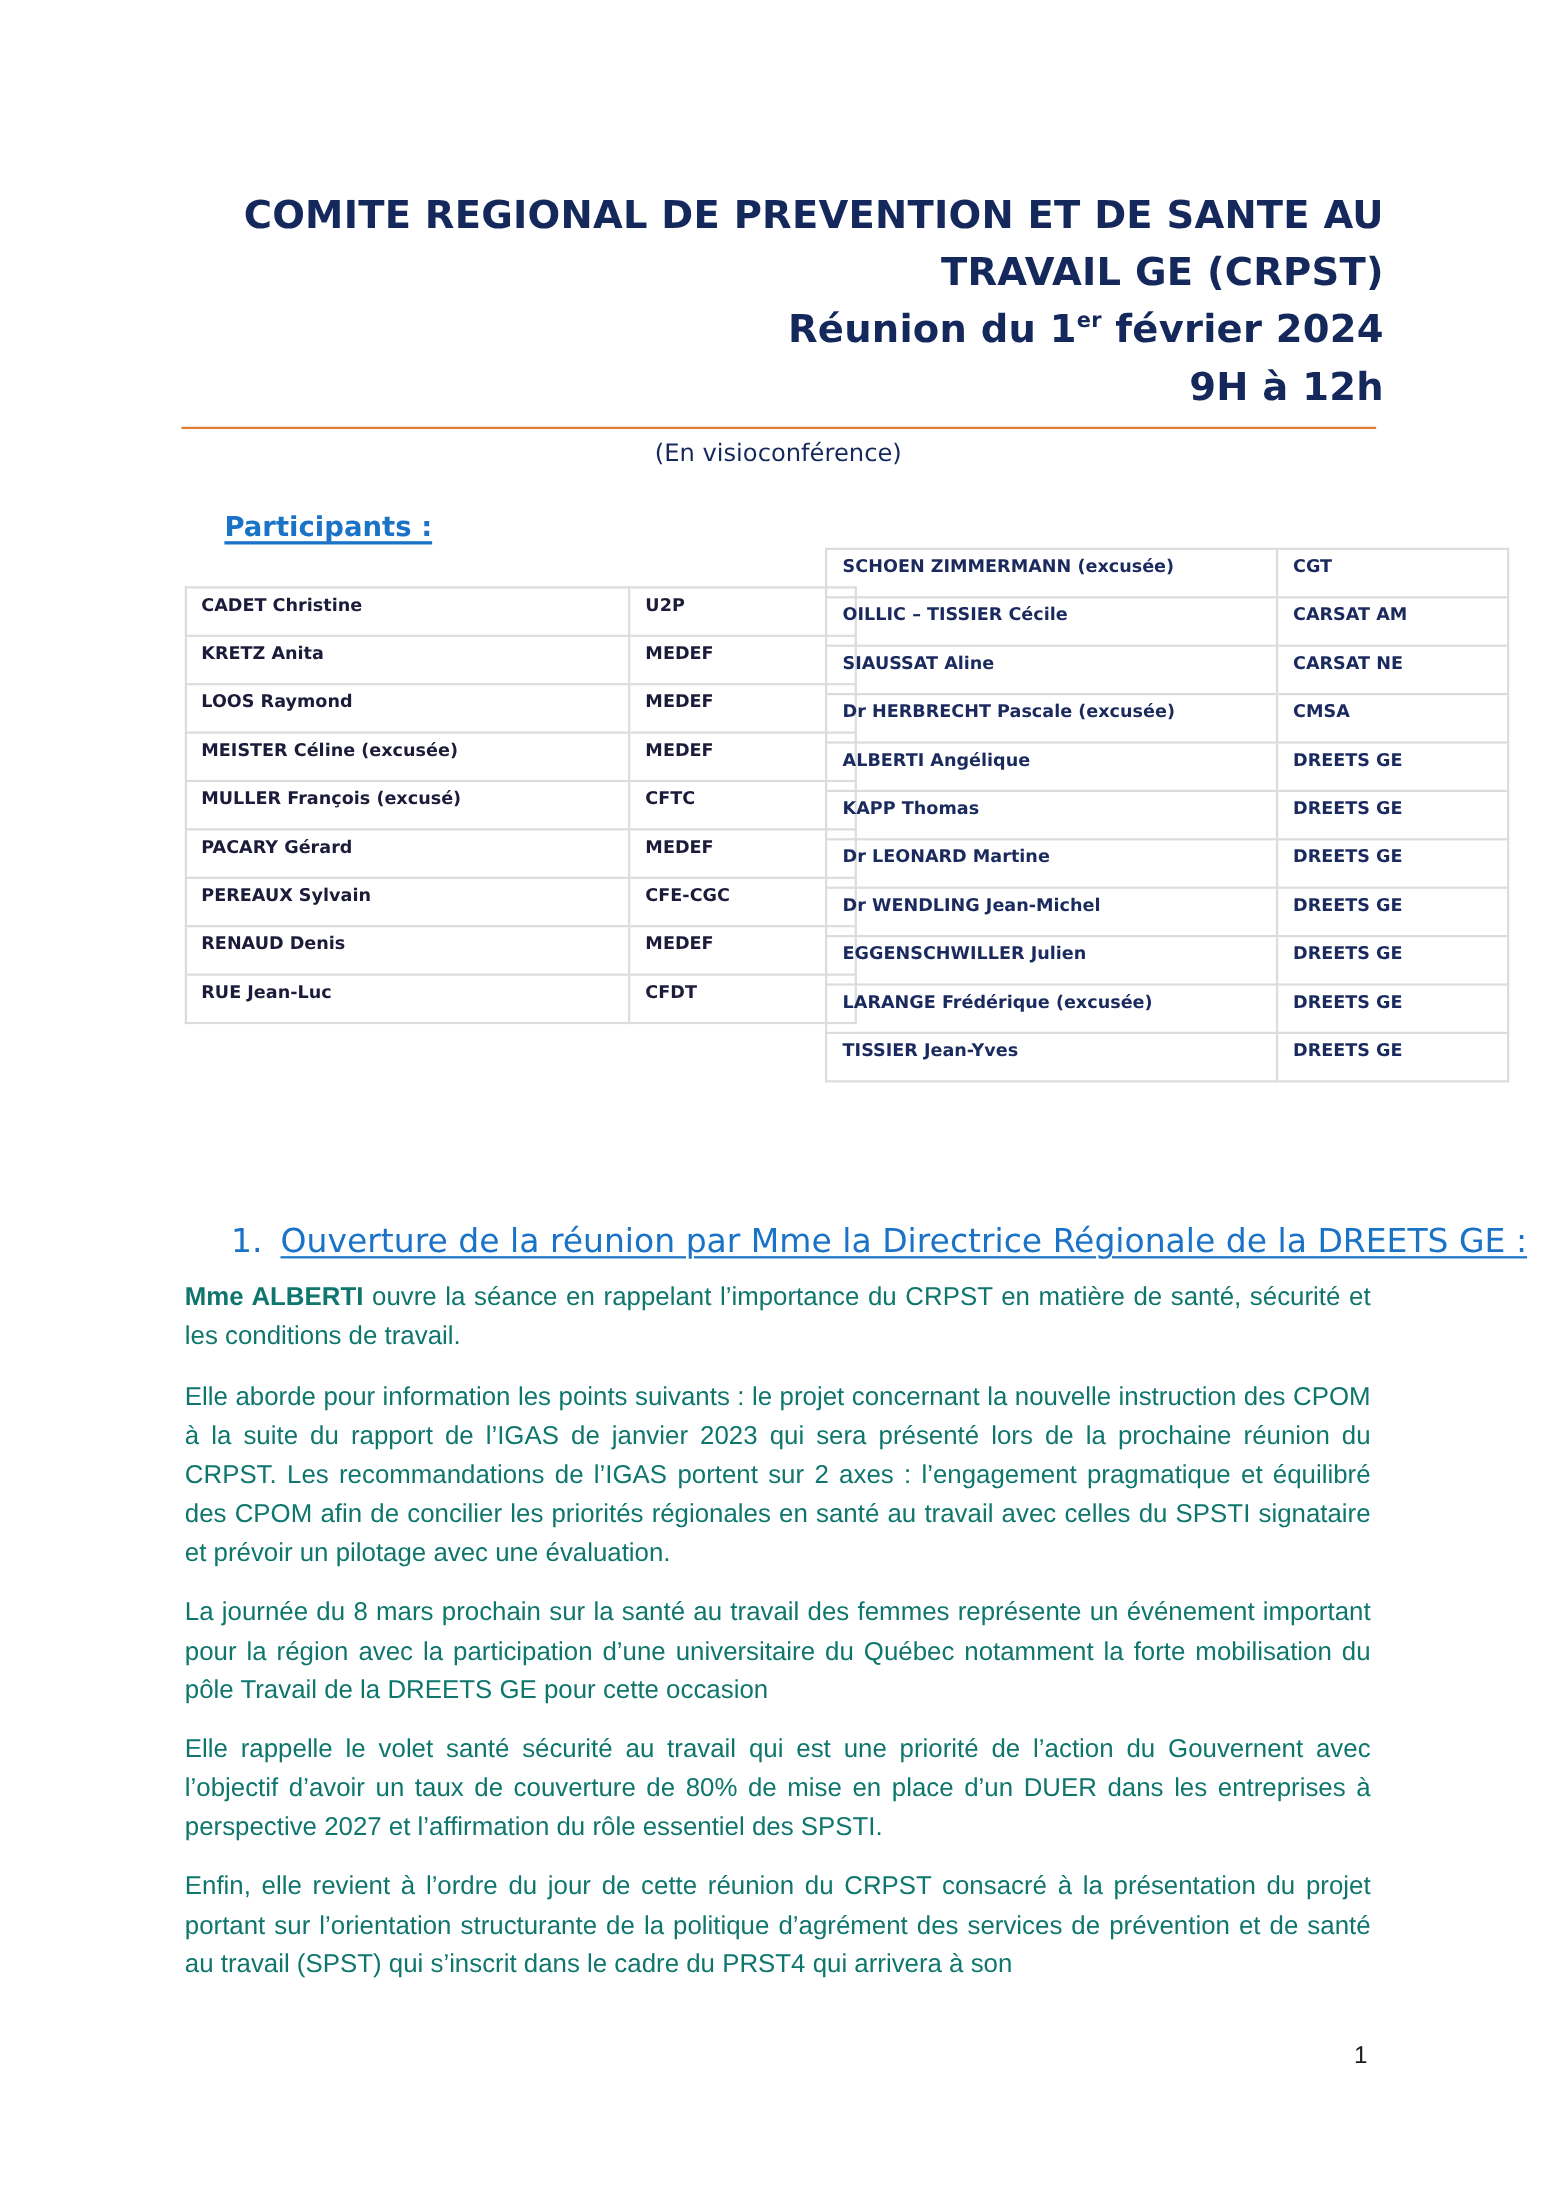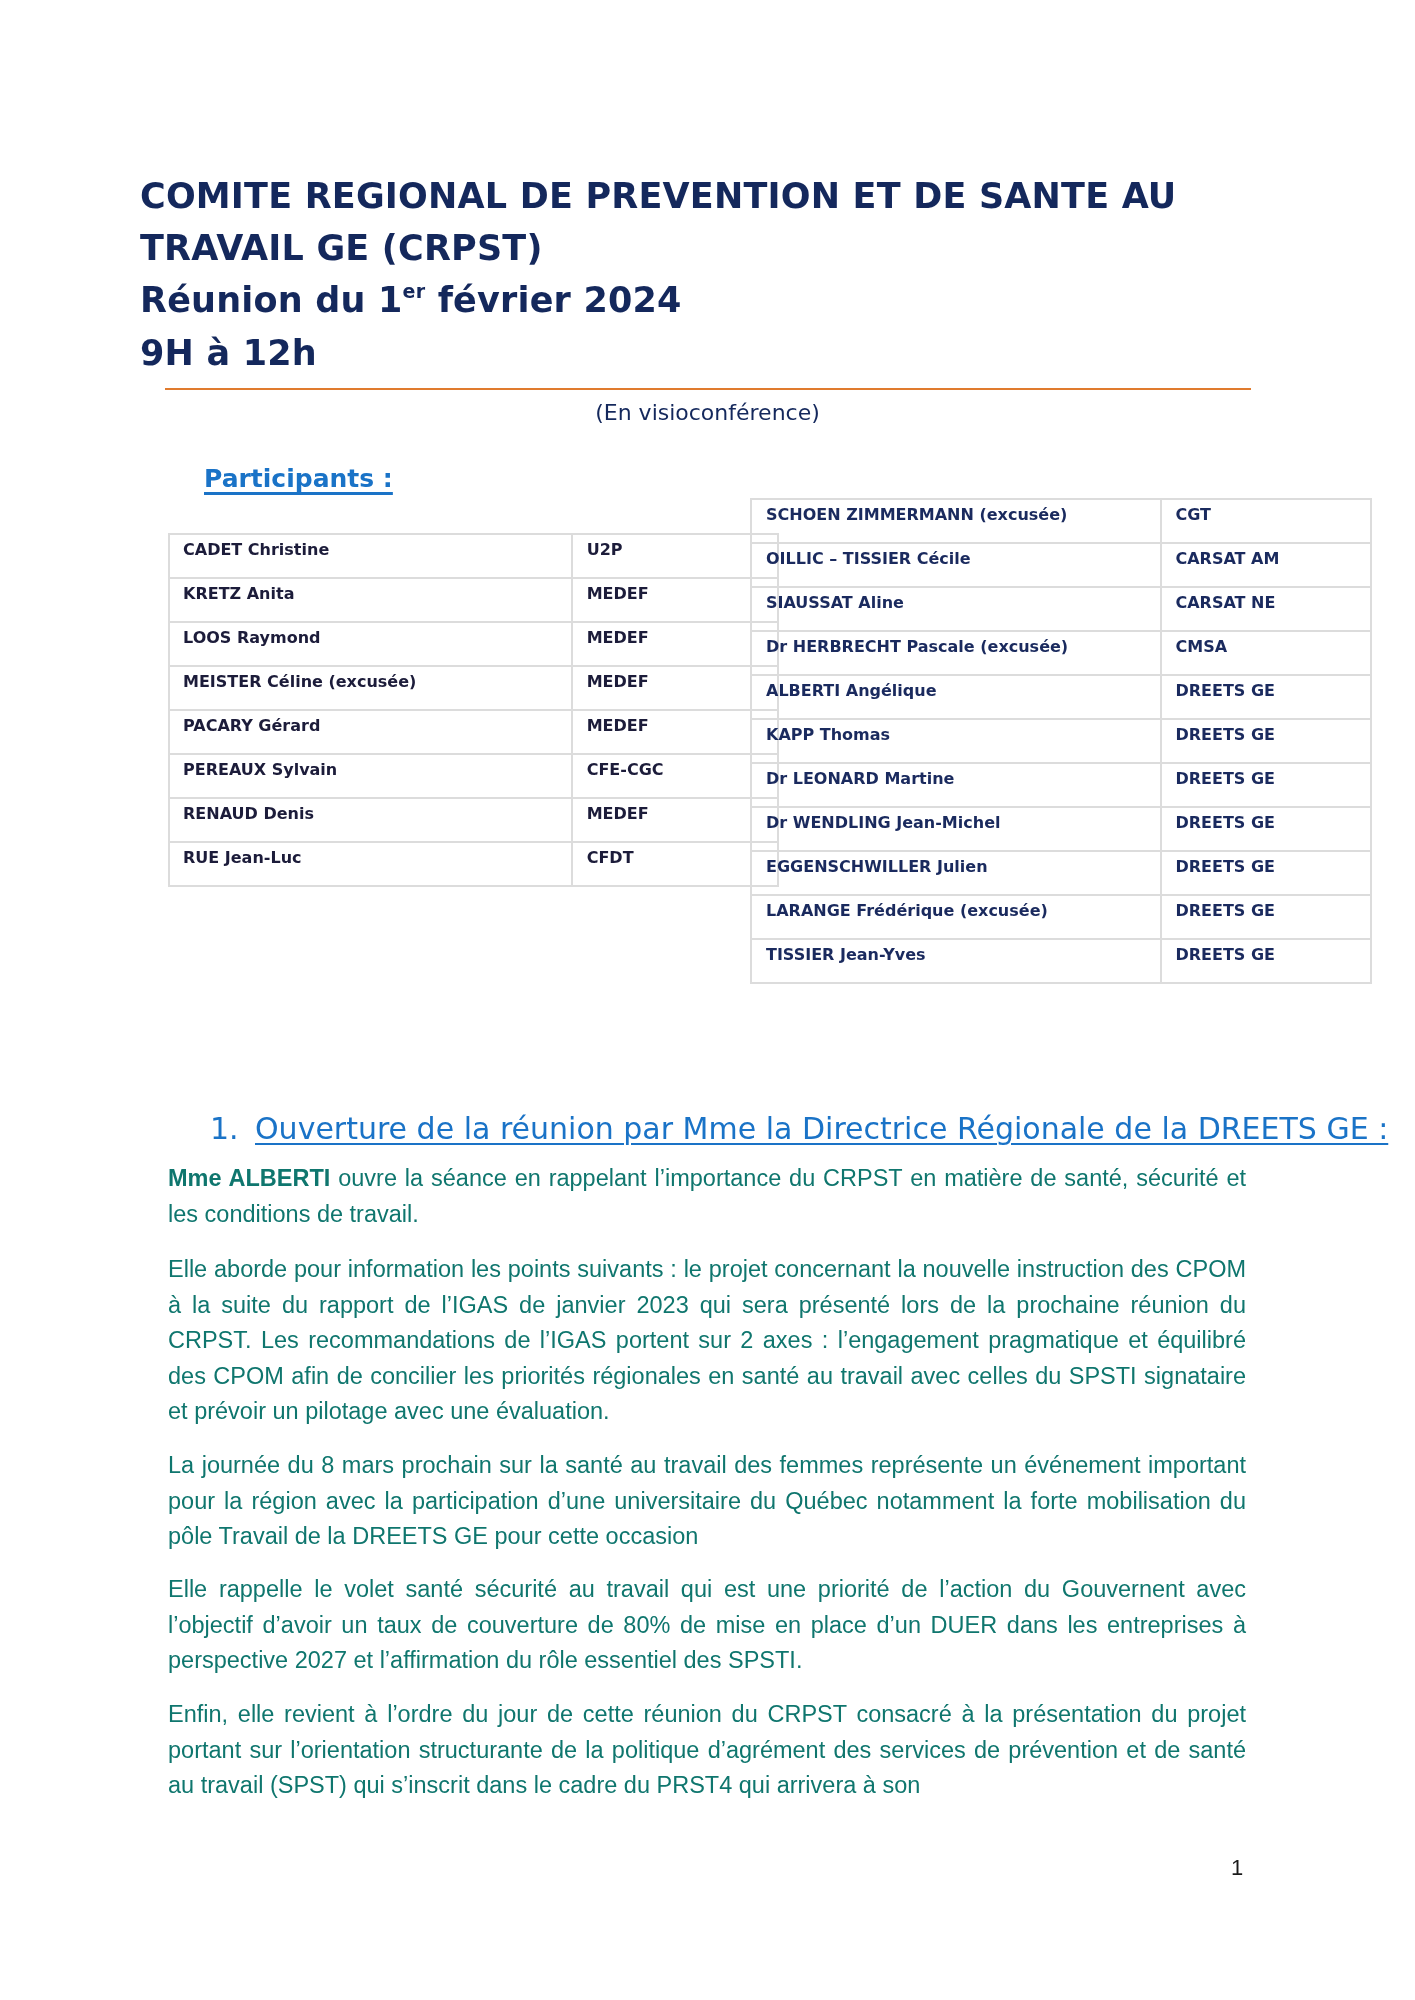--- a/index.html
+++ b/index.html
@@ -1,19 +1,19 @@
 <!DOCTYPE html>
 <html><head>
 <meta charset="utf-8">
 <style>
   html, body { margin: 0; padding: 0; background: #ffffff; }
   body { width: 1415px; height: 2000px; position: relative; overflow: hidden;
          font-family: "DejaVu Sans", "Liberation Sans", sans-serif; }
   .abs { position: absolute; }
-  .title { left: 140px; width: 1135px; text-align: left; color: #14285c; font-weight: bold;
+  .title { left: 123px; width: 1135px; text-align: right; color: #14285c; font-weight: bold;
            font-size: 35px; letter-spacing: 0.2px; white-space: nowrap; }
   .t1 { top: 176px; }
   .t2 { top: 228px; }
   .t3 { top: 280px; }
   .t4 { top: 333px; }
   .t3 sup { font-size: 19px; vertical-align: 14px; line-height: 0; }
   .rule { left: 165px; top: 388px; width: 1086px; height: 2px; background: #e07b2e; }
   .subtitle { left: 140px; width: 1135px; top: 400px; text-align: center; color: #14285c;
               font-size: 22px; }
   .participants { left: 168px; top: 464px; color: #1a73c7; font-size: 25px; font-weight: bold;
@@ -64,20 +64,24 @@
         <td class="c1">KRETZ Anita</td>
         <td class="c2">MEDEF</td>
       </tr>
       <tr>
         <td class="c1">LOOS Raymond</td>
         <td class="c2">MEDEF</td>
       </tr>
       <tr>
         <td class="c1">MEISTER Céline (excusée)</td>
         <td class="c2">MEDEF</td>
+      </tr>
+      <tr>
+        <td class="c1">MULLER François (excusé)</td>
+        <td class="c2">CFTC</td>
       </tr>
       <tr>
         <td class="c1">PACARY Gérard</td>
         <td class="c2">MEDEF</td>
       </tr>
       <tr>
         <td class="c1">PEREAUX Sylvain</td>
         <td class="c2">CFE-CGC</td>
       </tr>
       <tr>

